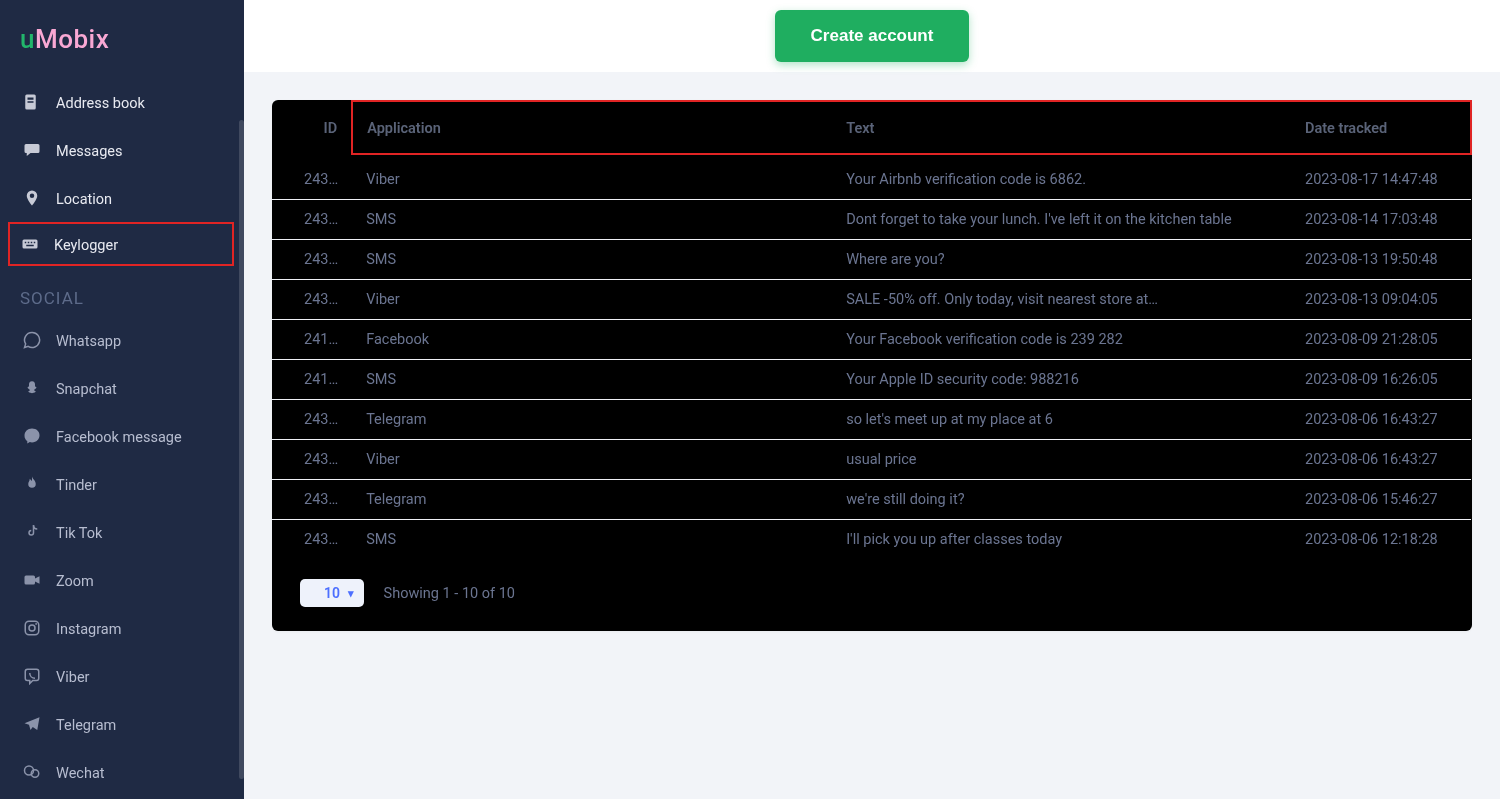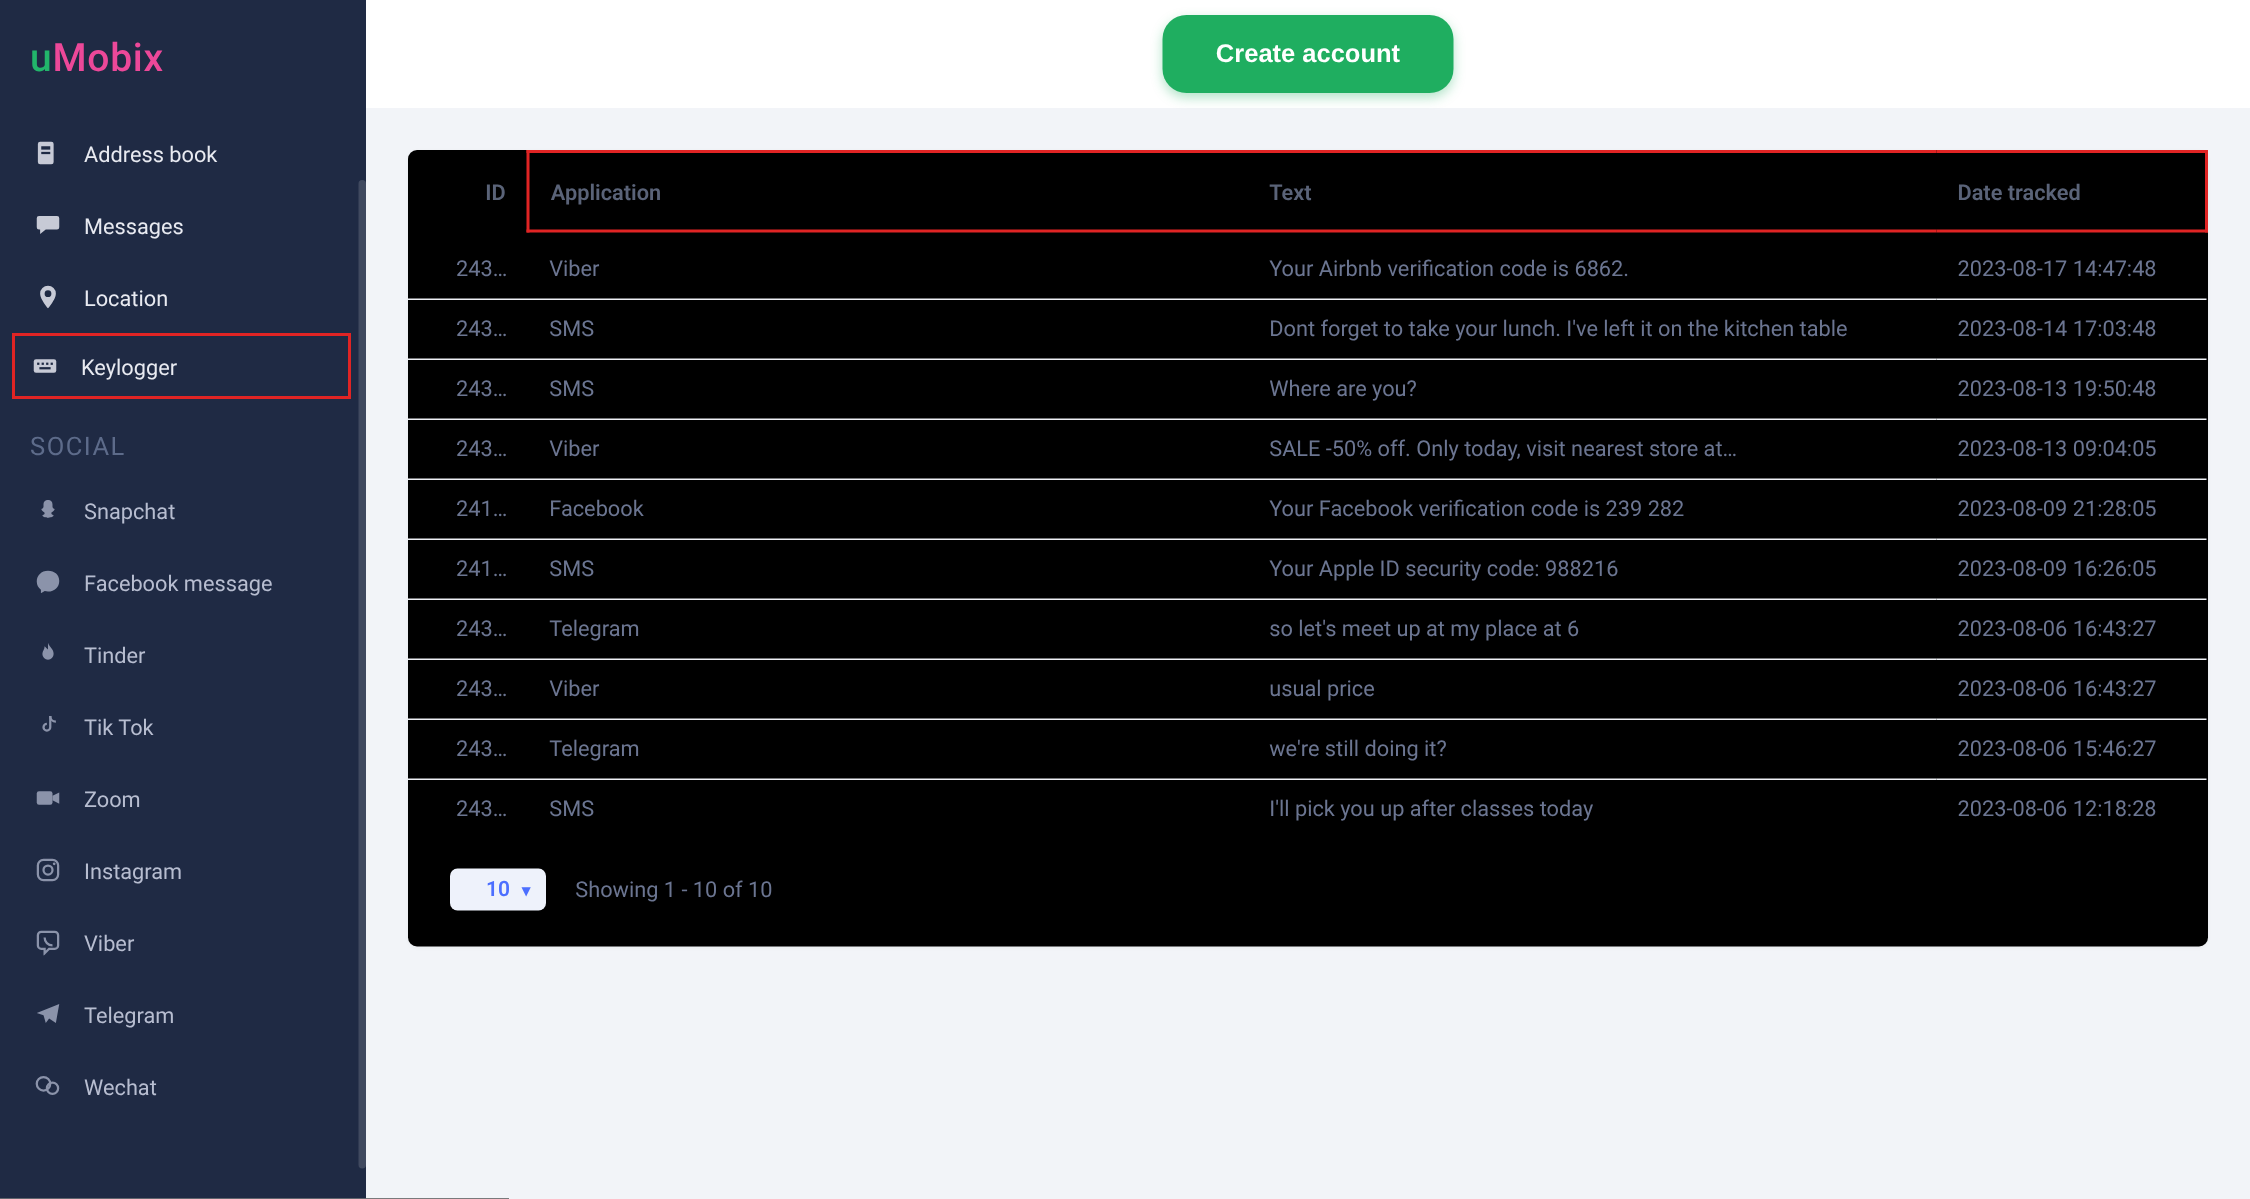--- a/index.html
+++ b/index.html
@@ -32,21 +32,21 @@
     background: rgba(255,255,255,0.15);
     border-radius: 3px;
   }
   .logo {
     padding: 24px 20px 24px 20px;
     font-size: 26px;
     font-weight: 500;
     letter-spacing: 0.5px;
   }
   .logo .u { color: #22b56b; }
-  .logo .rest { color: #ec4899; }
+  .logo .rest { color: #f9a8d4; }
 
   .nav-group { display: flex; flex-direction: column; }
   .nav-item {
     display: flex;
     align-items: flex-end;
     gap: 14px;
     padding: 12px 20px;
     font-size: 14.5px;
     color: #b7bdd0;
     cursor: pointer;
@@ -93,21 +93,21 @@
     background: #ffffff;
     height: 72px;
     display: flex;
     align-items: center;
     justify-content: center;
   }
   .create-btn {
     background: #1fae60;
     color: #ffffff;
     border: none;
-    border-radius: 16px;
+    border-radius: 6px;
     padding: 16px 36px;
     font-size: 17px;
     font-weight: 600;
     cursor: pointer;
     box-shadow: 0 3px 8px rgba(31,174,96,0.35);
   }
 
   .content {
     padding: 28px;
     flex: 1;
@@ -222,20 +222,28 @@
               <rect x="7" y="13" width="10" height="2" fill="#1f2a44"></rect>
             </svg>
           </span>
           <span>Keylogger</span>
         </div>
       </div>
 
     <div class="nav-section-label">SOCIAL</div>
 
     <div class="nav-group" id="nav-social">
+        <div class="nav-item">
+          <span class="icon">
+            <svg viewBox="0 0 24 24">
+              <path d="M12 2a10 10 0 0 0-8.5 15.2L2 22l4.9-1.5A10 10 0 1 0 12 2z" fill="none" stroke="currentColor" stroke-width="2"></path>
+            </svg>
+          </span>
+          <span>Whatsapp</span>
+        </div>
         <div class="nav-item">
           <span class="icon">
             <svg viewBox="0 0 24 24">
               <path d="M12 3c3 0 4 2 4 4v2c0 1 1 2 2 2-1 3-3 2-3 4 0 1 2 1 2 2-2 2-4 1-5 2-1-1-3 0-5-2 0-1 2-1 2-2 0-2-2-1-3-4 1 0 2-1 2-2V7c0-2 1-4 4-4z"></path>
             </svg>
           </span>
           <span>Snapchat</span>
         </div>
         <div class="nav-item">
           <span class="icon">

